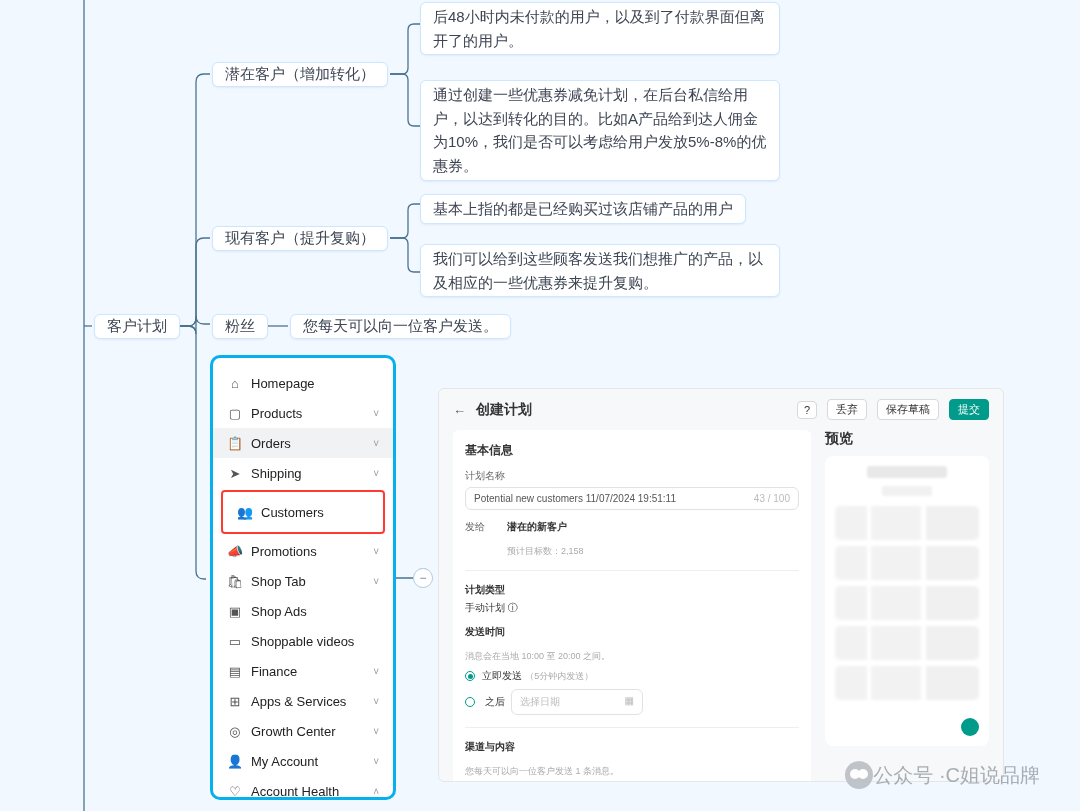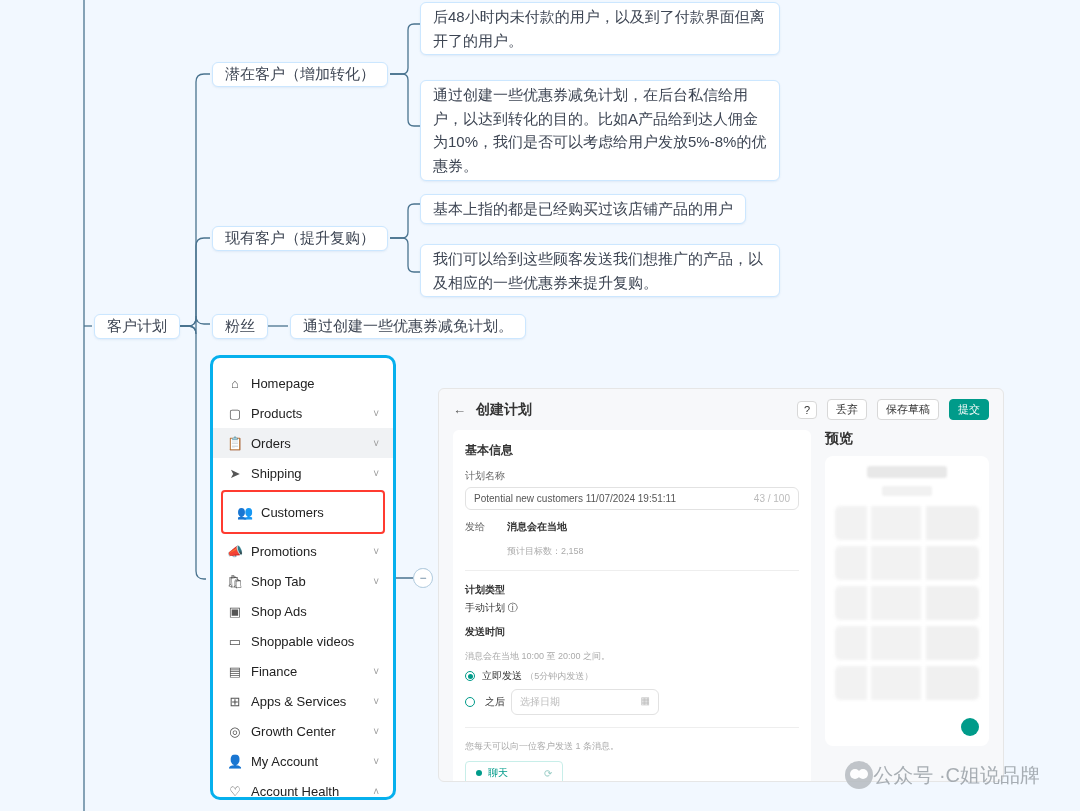--- a/index.html
+++ b/index.html
@@ -123,21 +123,21 @@
 
 <div class="node" style="left:212px;top:62px"><span class="txt">潜在客户（增加转化）</span></div>
 <div class="node wide" style="left:420px;top:2px"><span class="txt">后48小时内未付款的用户，以及到了付款界面但离开了的用户。</span></div>
 <div class="node wide" style="left:420px;top:80px"><span class="txt">通过创建一些优惠券减免计划，在后台私信给用户，以达到转化的目的。比如A产品给到达人佣金为10%，我们是否可以考虑给用户发放5%-8%的优惠券。</span></div>
 
 <div class="node" style="left:212px;top:226px"><span class="txt">现有客户（提升复购）</span></div>
 <div class="node wide" style="left:420px;top:194px"><span class="txt">基本上指的都是已经购买过该店铺产品的用户</span></div>
 <div class="node wide" style="left:420px;top:244px"><span class="txt">我们可以给到这些顾客发送我们想推广的产品，以及相应的一些优惠券来提升复购。</span></div>
 
 <div class="node" style="left:212px;top:314px"><span class="txt">粉丝</span></div>
-<div class="node" style="left:290px;top:314px"><span class="txt">通过创建一些优惠券减免计划。</span></div>
+<div class="node" style="left:290px;top:314px"><span class="txt">您每天可以向一位客户发送。</span></div>
 
 <div class="sidebar-panel" id="sidebar">
     <div class="side-item">
       <span class="ico">⌂</span>
       <span>Homepage</span>
     </div>
     <div class="side-item">
       <span class="ico">▢</span>
       <span>Products</span>
       <span class="chev">˅</span>
@@ -218,43 +218,44 @@
       <div class="sectitle">基本信息</div>
       <div class="lbl">计划名称</div>
       <div class="ap-input">
         <span>Potential new customers 11/07/2024 19:51:11</span>
         <span style="color:#bbb">43 / 100</span>
       </div>
       <div style="height:10px"></div>
       <div style="display:flex;gap:22px;align-items:flex-start">
         <span class="lbl" style="margin:0">发给</span>
         <div>
-          <div style="font-size:10px;font-weight:600">消息会在当地</div>
+          <div style="font-size:10px;font-weight:600">潜在的新客户</div>
           <div class="ap-hint">预计目标数：2,158</div>
         </div>
       </div>
       <hr>
       <div class="lbl" style="font-weight:600;color:#333">计划类型</div>
       <div style="font-size:10px;margin-bottom:10px">手动计划 ⓘ</div>
       <div class="lbl" style="font-weight:600;color:#333">发送时间</div>
       <div class="ap-hint">消息会在当地 10:00 至 20:00 之间。</div>
       <div style="margin-top:6px">
         <span class="radio on"></span>
         <span style="font-size:10px">立即发送</span>
         <span style="font-size:9px;color:#aaa">（5分钟内发送）</span>
       </div>
       <div style="margin-top:6px;display:flex;align-items:center;gap:6px">
         <span class="radio"></span>
         <span style="font-size:10px">之后</span>
-        <span class="ap-input" style="width:148px;color:#bbb">
+        <span class="ap-input" style="width:132px;color:#bbb">
             <span>选择日期</span>
             <span>▦</span>
           </span>
       </div>
       <hr>
+      <div class="lbl" style="font-weight:600;color:#333">渠道与内容</div>
       <div class="ap-hint">您每天可以向一位客户发送 1 条消息。</div>
       <div style="height:8px"></div>
       <span class="chip">
           <span class="dot"></span>
           <span>聊天</span>
           <span style="margin-left:30px;color:#9acdc6">⟳</span>
         </span>
     </div>
     <div class="ap-right">
       <div class="rtitle">预览</div>

